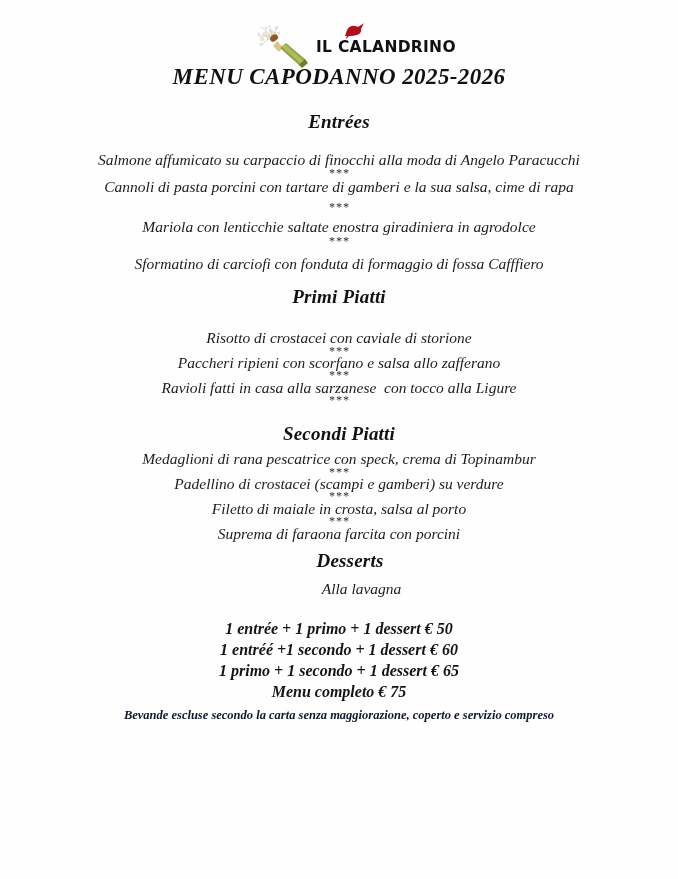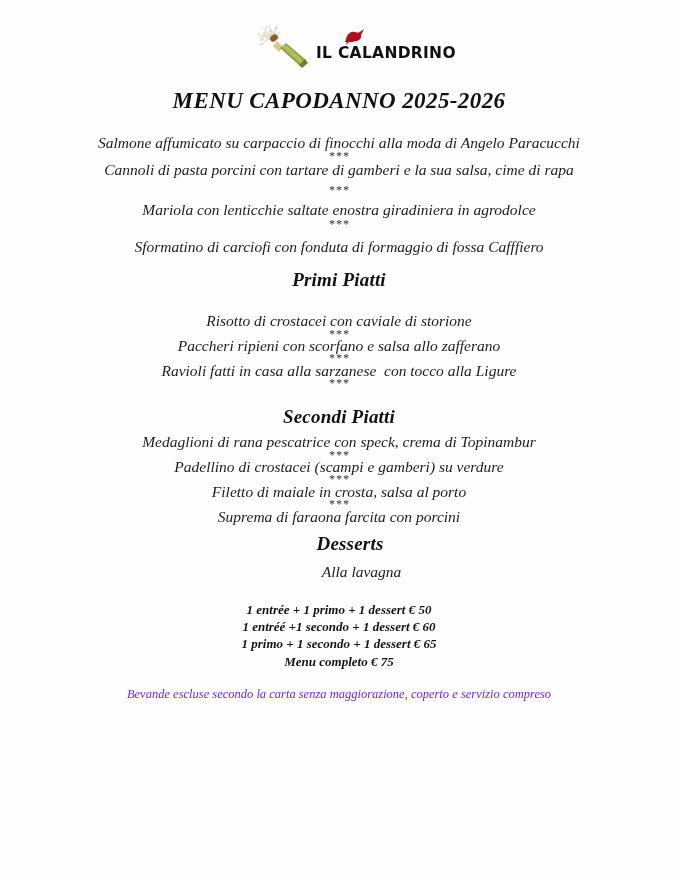--- a/index.html
+++ b/index.html
@@ -28,21 +28,20 @@
     width: 100%;
     height: 64px;
     display: flex;
     align-items: center;
     justify-content: center;
     padding-top: 26px;
     box-sizing: border-box;
   }
   .logo {
     display: flex;
-    align-items: flex-end;
     gap: 2px;
     height: 46px;
   }
   .bottle-wrap {
     width: 62px;
     height: 46px;
     position: relative;
   }
   .wordmark-wrap {
     position: relative;
@@ -69,21 +68,20 @@
     height: 18px;
   }
 
   
   .doc-title {
     text-align: center;
     font-size: 23px;
     font-weight: 700;
     font-style: italic;
     letter-spacing: 0.4px;
-    margin-top: 24px;
     color: #111111;
   }
 
   
   .section { text-align: center; }
   .section-title {
     font-size: 19px;
     font-weight: 700;
     font-style: italic;
     color: #111111;
@@ -132,34 +130,34 @@
     margin-top: 21px;
   }
   .formule-title {
     font-size: 12.5px;
     font-weight: 700;
     font-style: italic;
     color: #141414;
     line-height: 1.32;
   }
   .formule-line {
-    font-size: 13px;
+    font-size: 16px;
     font-weight: 700;
     font-style: italic;
     color: #141414;
     line-height: 1.32;
   }
   .note {
     text-align: center;
     font-size: 12.5px;
-    font-weight: 400;
-    font-style: italic;
-    color: #6d28d9;
+    font-weight: 700;
+    font-style: italic;
+    color: #0f172a;
     line-height: 1.32;
-    margin-top: 16px;
+    margin-top: 4px;
   }
 </style>
 </head>
 <body>
 
 <div class="page">
 
   <div class="logo-block">
     <div class="logo">
 
@@ -207,20 +205,21 @@
         </svg>
         <div class="wordmark">IL CALANDRINO</div>
       </div>
 
     </div>
   </div>
 
   <div class="doc-title">MENU CAPODANNO 2025-2026</div>
 
   <div class="section s-entrees">
+    <div class="section-title">Entrées</div>
     <div class="dish">Salmone affumicato su carpaccio di finocchi alla moda di Angelo Paracucchi</div>
     <div class="sep">***</div>
     <div class="dish">Cannoli di pasta porcini con tartare di gamberi e la sua salsa, cime di rapa</div>
     <div class="sep wide">***</div>
     <div class="dish">Mariola con lenticchie saltate enostra giradiniera in agrodolce</div>
     <div class="sep">***</div>
     <div class="dish spaced">Sformatino di carciofi con fonduta di formaggio di fossa Cafffiero</div>
   </div>
 
   <div class="section s-primi">

